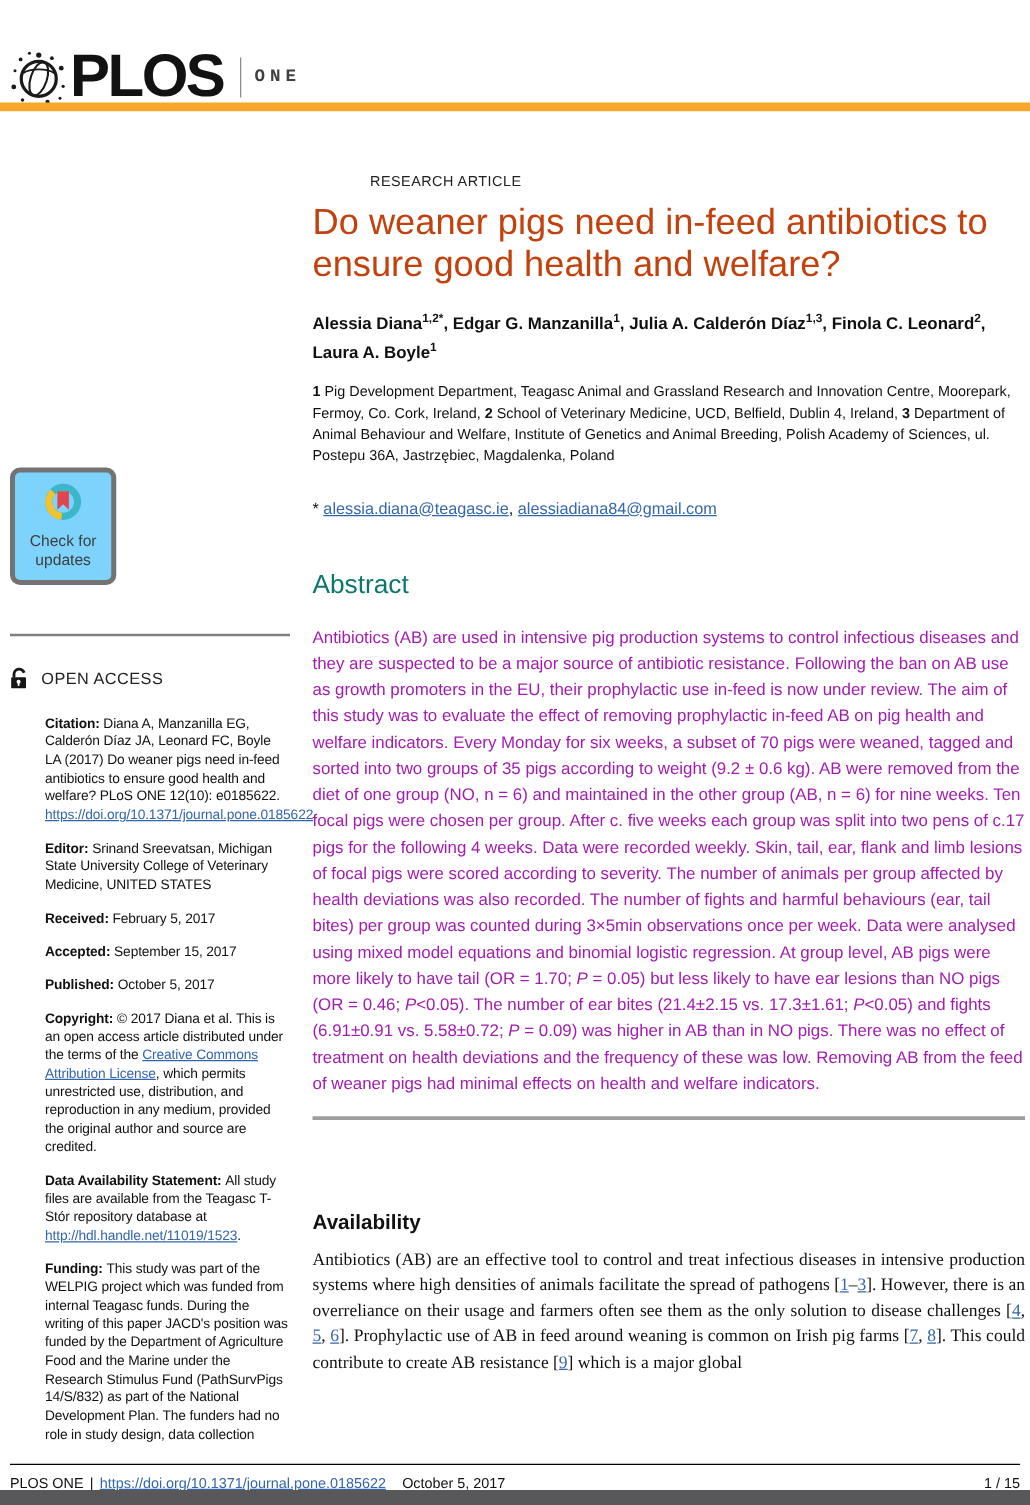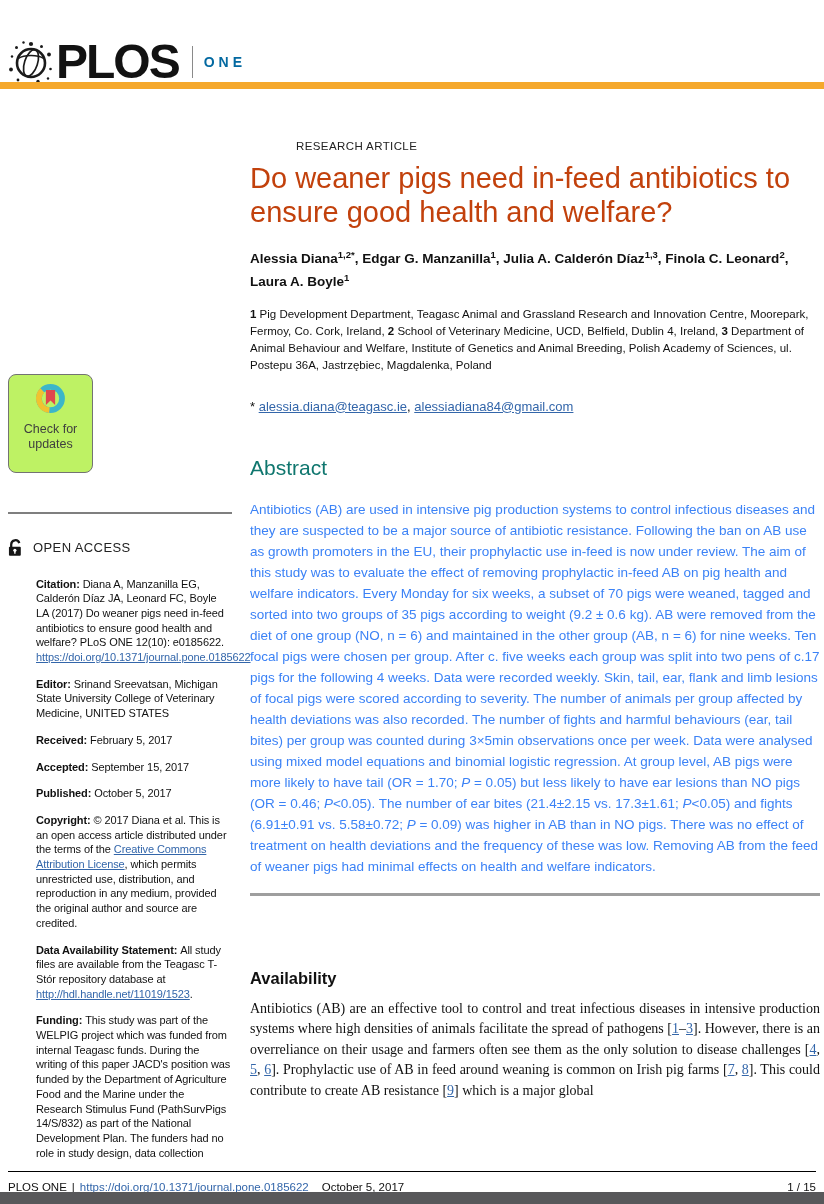--- a/index.html
+++ b/index.html
@@ -8,48 +8,48 @@
   *{margin:0;padding:0;box-sizing:border-box;}
   html,body{background:#fff;}
   .page{position:relative;width:824px;height:1204px;background:#fff;overflow:hidden;
         font-family:"Liberation Sans",sans-serif;color:var(--ink);}
 
   
   .logo{position:absolute;left:8px;top:34px;display:flex;align-items:center;}
   .globe{margin-right:2px;}
   .plos-word{font-size:48px;font-weight:bold;letter-spacing:-2px;color:#121212;}
   .logo-divider{width:1px;height:32px;background:#8a8a8a;margin:0 11px 0 13px;}
-  .one-word{font-size:14px;font-weight:bold;letter-spacing:4px;color:#0369a1;}
+  .one-word{font-size:14px;font-weight:bold;letter-spacing:4px;color:#404040;font-family:Liberation Mono, monospace;}
   .orange-bar{position:absolute;left:0;top:82px;width:824px;height:7px;background:var(--accent);}
 
   
   .sidebar{position:absolute;left:8px;top:374px;width:224px;}
-  .crossmark{width:85px;background:#bef264;border:1px solid #737373;border-radius:8px;
-             padding:7px 4px 20px;text-align:center;cursor:pointer;}
+  .crossmark{width:85px;background:#7dd3fc;border:4px solid #737373;border-radius:8px;
+             padding:7px 4px 8px;text-align:center;cursor:pointer;}
   .cm-text{font-size:12.5px;line-height:1.18;color:#3f3f3f;margin-top:3px;}
   .side-rule{height:2px;background:#7f7f7f;margin-top:39px;}
   .open-access{display:flex;align-items:center;gap:9px;margin-top:24px;
                font-size:13px;letter-spacing:.4px;color:#222;}
   .side-paras{margin-top:20px;margin-left:28px;}
   .side-para{font-size:11px;line-height:14.7px;color:#111;margin-bottom:12px;letter-spacing:-0.1px;}
   .b{font-weight:bold;}
   .i{font-style:italic;}
   .sup{font-size:8.5px;vertical-align:super;line-height:0;}
   .lnk{color:var(--link);text-decoration:underline;cursor:pointer;}
 
   
   .main{position:absolute;left:250px;top:140px;width:570px;}
   .kicker{font-size:11.5px;letter-spacing:.4px;color:#222;margin-left:46px;}
   .title{font-size:29px;font-weight:normal;line-height:1.18;color:#c2410c;margin-top:9px;}
   .authors{margin-top:19px;font-size:13.5px;font-weight:bold;line-height:1.65;color:#111;}
   .authors .sup{font-size:9.5px;font-weight:bold;}
   .affiliations{margin-top:13px;font-size:11.5px;line-height:1.47;color:#111;}
   .email-line{margin-top:25px;font-size:13px;color:#111;}
   .abstract-h{margin-top:42px;font-size:21px;font-weight:normal;color:#0f766e;}
-  .abstract-text{margin-top:19px;font-size:13.5px;line-height:21px;color:#3b82f6;}
+  .abstract-text{margin-top:19px;font-size:13.5px;line-height:21px;color:#a21caf;}
   .gray-rule{margin-top:16px;height:3px;background:var(--rule);}
   .intro-h{margin-top:73px;font-size:16.5px;font-weight:bold;color:#111;}
   .intro-text{margin-top:11px;font-family:"Liberation Serif",serif;font-size:14px;
               line-height:20.6px;color:#101010;text-align:justify;}
   .intro-text .lnk{text-decoration:underline;}
 
   
   .footer{position:absolute;left:8px;top:1171px;width:808px;border-top:1.5px solid #000;
           padding-top:9px;display:flex;align-items:baseline;font-size:11.5px;color:#111;}
   .fsep{margin:0 5px;}

